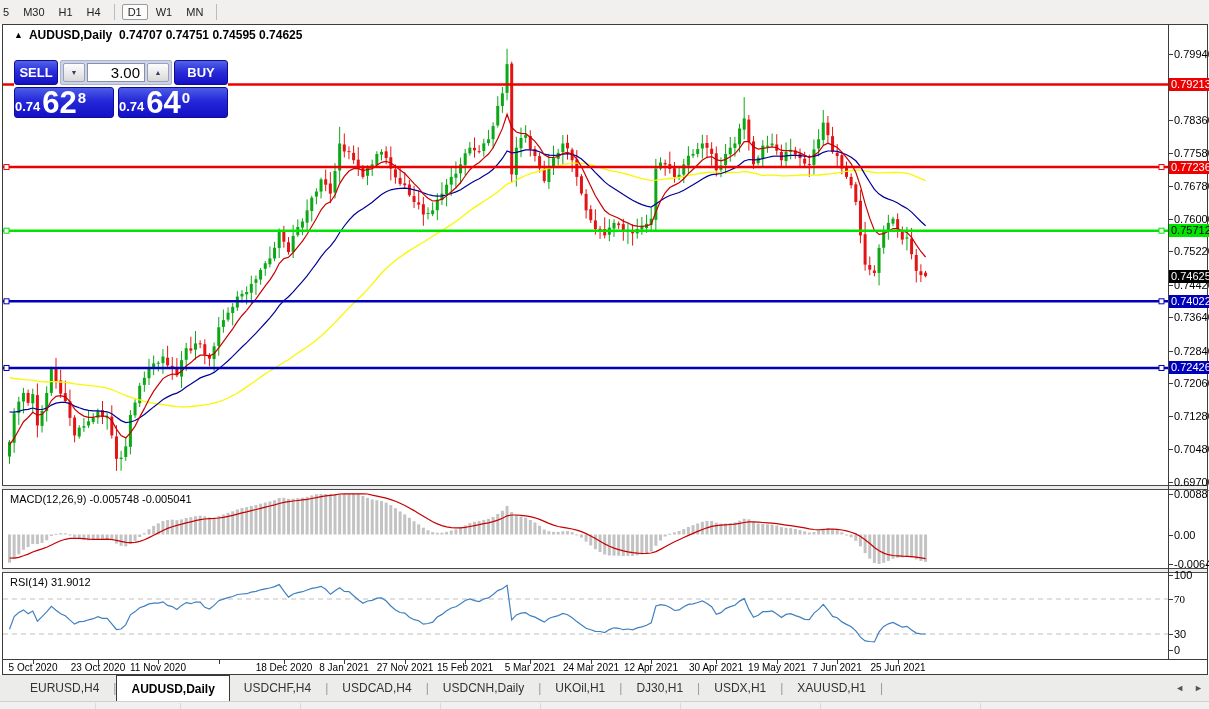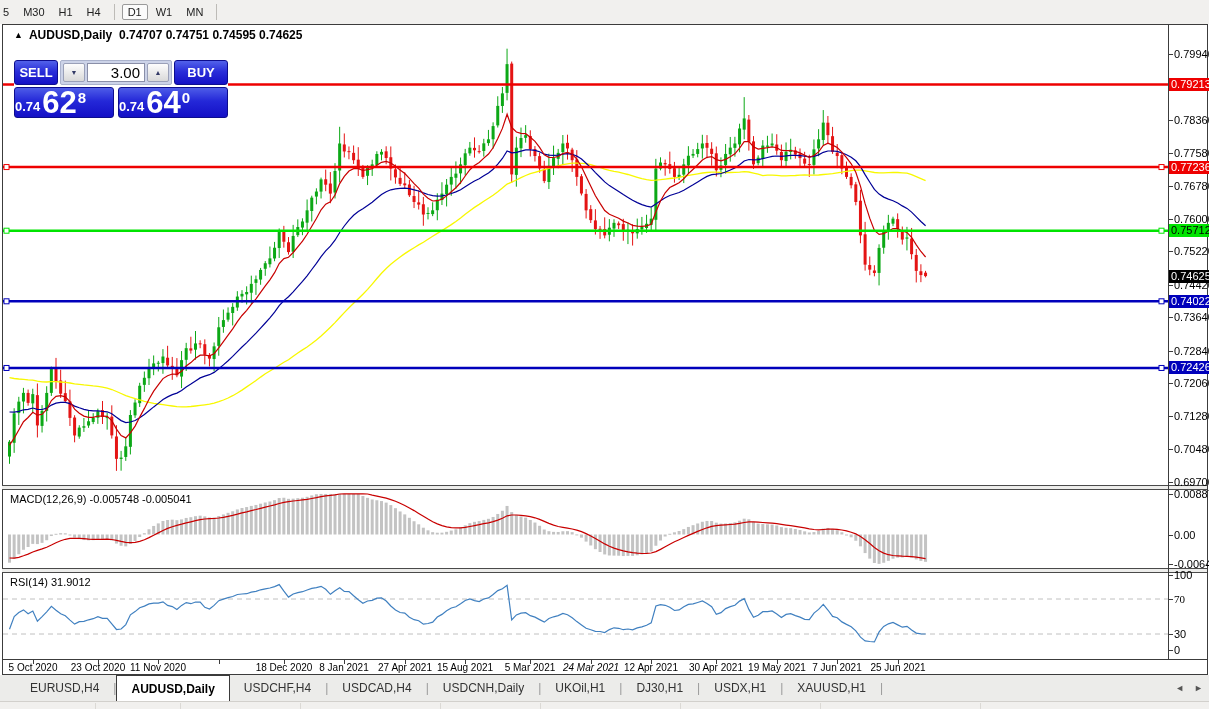--- a/index.html
+++ b/index.html
@@ -815,27 +815,27 @@
         <div class="date-lbl" style="left:98px;top:638px;">23 Oct 2020</div>
         <div class="date-tick" style="left:158px;top:636px;"></div>
         <div class="date-lbl" style="left:158px;top:638px;">11 Nov 2020</div>
         <div class="date-tick" style="left:219px;top:636px;"></div>
         <div class="date-lbl" style="left:219px;top:654px;">30 Nov 2020</div>
         <div class="date-tick" style="left:284px;top:636px;"></div>
         <div class="date-lbl" style="left:284px;top:638px;">18 Dec 2020</div>
         <div class="date-tick" style="left:344px;top:636px;"></div>
         <div class="date-lbl" style="left:344px;top:638px;">8 Jan 2021</div>
         <div class="date-tick" style="left:405px;top:636px;"></div>
-        <div class="date-lbl" style="left:405px;top:638px;">27 Apr 2021</div>
+        <div class="date-lbl" style="left:405px;top:638px;">27 Nov 2021</div>
         <div class="date-tick" style="left:465px;top:636px;"></div>
-        <div class="date-lbl" style="left:465px;top:638px;">15 Aug 2021</div>
+        <div class="date-lbl" style="left:465px;top:638px;">15 Feb 2021</div>
         <div class="date-tick" style="left:530px;top:636px;"></div>
         <div class="date-lbl" style="left:530px;top:638px;">5 Mar 2021</div>
         <div class="date-tick" style="left:591px;top:636px;"></div>
-        <div class="date-lbl" style="left:591px;top:638px;font-style:italic;">24 Mar 2021</div>
+        <div class="date-lbl" style="left:591px;top:638px;">24 Mar 2021</div>
         <div class="date-tick" style="left:651px;top:636px;"></div>
         <div class="date-lbl" style="left:651px;top:638px;">12 Apr 2021</div>
         <div class="date-tick" style="left:716px;top:636px;"></div>
         <div class="date-lbl" style="left:716px;top:638px;">30 Apr 2021</div>
         <div class="date-tick" style="left:777px;top:636px;"></div>
         <div class="date-lbl" style="left:777px;top:638px;">19 May 2021</div>
         <div class="date-tick" style="left:837px;top:636px;"></div>
         <div class="date-lbl" style="left:837px;top:638px;">7 Jun 2021</div>
         <div class="date-tick" style="left:898px;top:636px;"></div>
         <div class="date-lbl" style="left:898px;top:638px;">25 Jun 2021</div>

